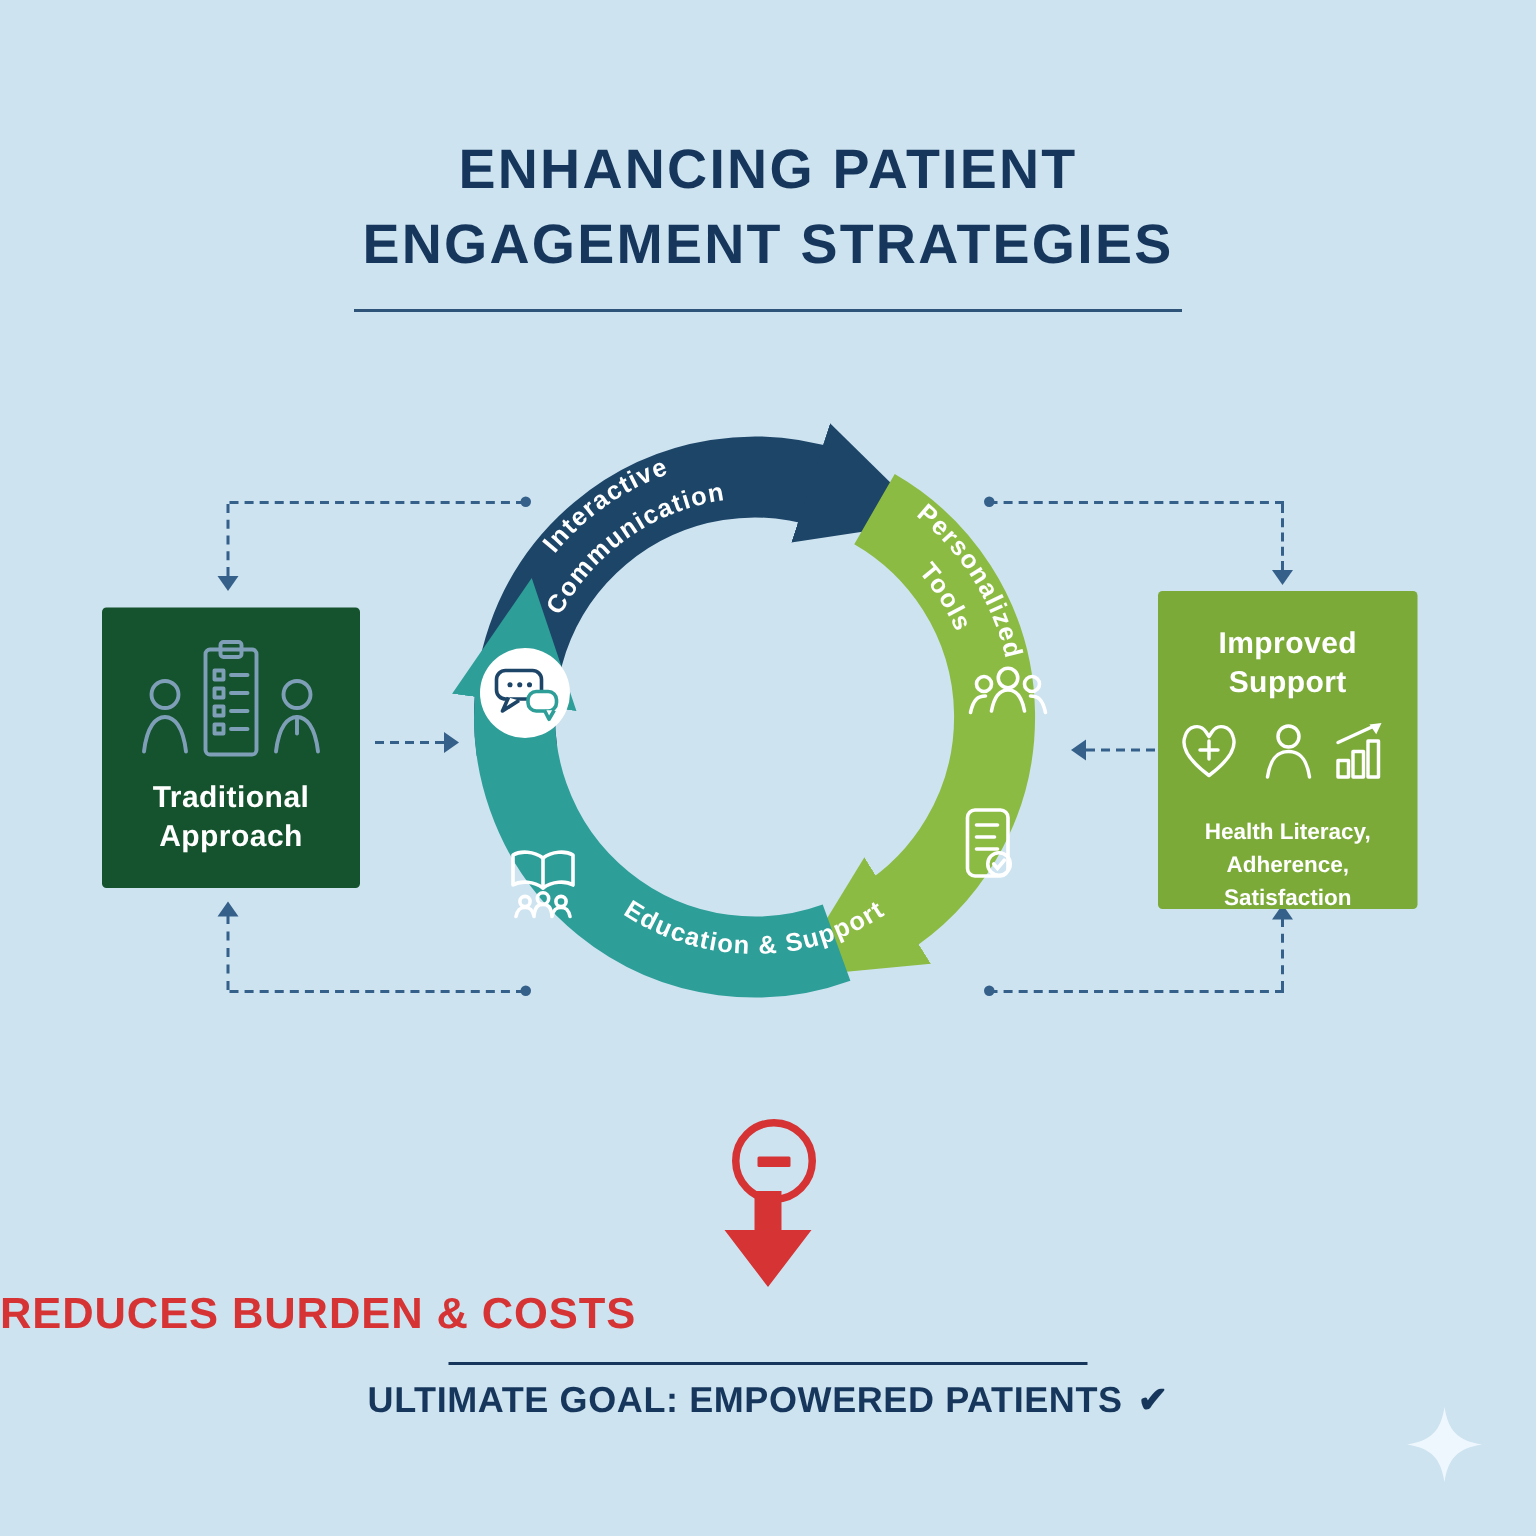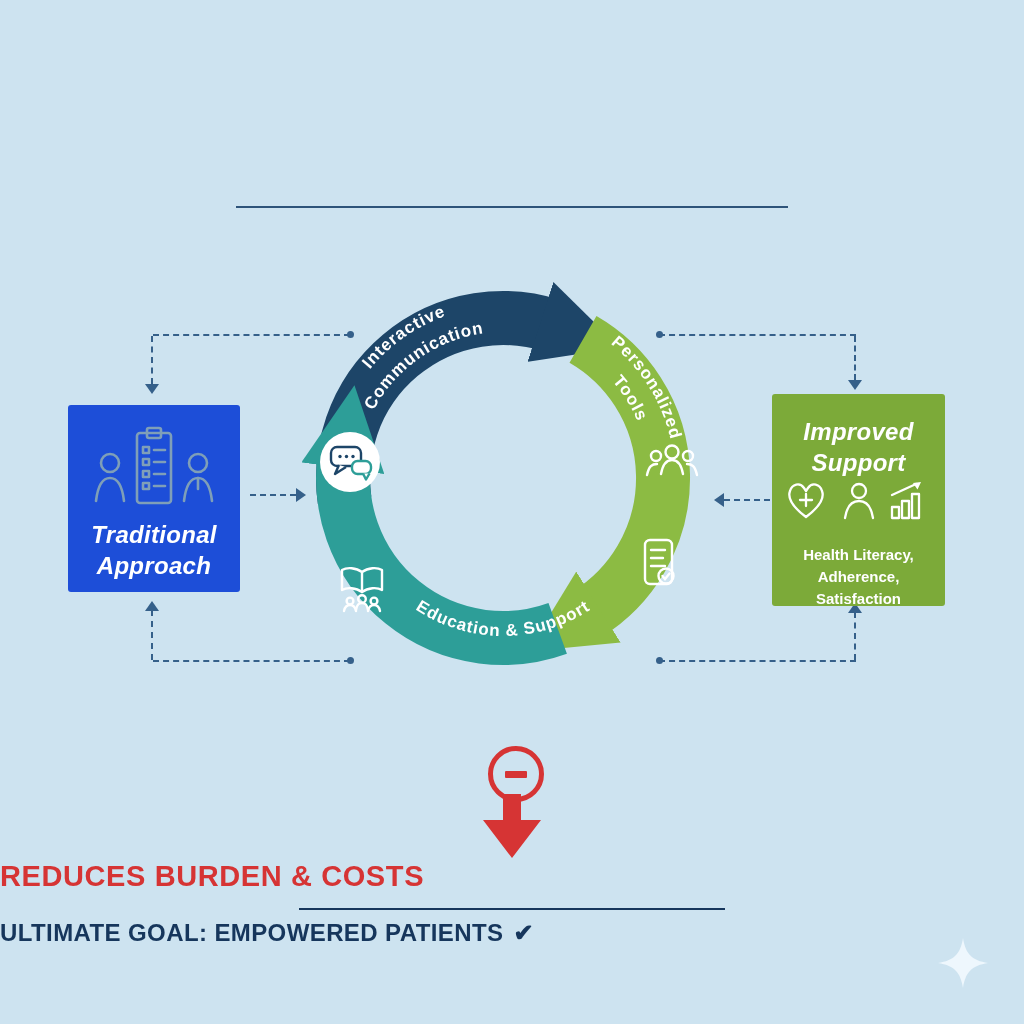--- a/index.html
+++ b/index.html
@@ -6,23 +6,23 @@
   body{width:1024px;height:1024px;background:#cde3f0;font-family:"Liberation Sans",sans-serif;overflow:hidden;}
   #canvas{position:relative;width:1024px;height:1024px;}
 
   
   .title{position:absolute;top:88px;left:0;width:1024px;text-align:center;color:#16365c;
          font-size:37px;font-weight:800;letter-spacing:1.5px;line-height:1.35;}
   .title-divider{position:absolute;left:236px;top:206px;width:552px;height:2px;background:#2e547a;}
 
   
   .side-box{position:absolute;border-radius:3px;color:#fff;text-align:center;}
-  .navy-box{background:#1d4ed8;}
+  .navy-box{background:#14532d;}
   .green-box{background:#7caa39;}
-  .box-title{font-size:24px;font-weight:700;line-height:1.3;letter-spacing:0.3px;font-style:italic;}
+  .box-title{font-size:20px;font-weight:700;line-height:1.3;letter-spacing:0.3px;}
   .navy-box .box-title{position:absolute;left:0;right:0;top:114px;}
   .green-box .box-title{position:absolute;left:0;right:0;top:22px;}
   .box-icons{position:absolute;left:50%;transform:translateX(-50%);}
   .navy-box .box-icons{top:16px;}
   .green-box .box-icons{top:84px;}
   .box-subtitle{position:absolute;left:8px;right:8px;top:150px;font-size:15px;font-weight:700;line-height:1.45;}
 
   
   .dash-h{position:absolute;border-top:2px dashed #35608a;}
   .dash-v{position:absolute;border-left:2px dashed #35608a;}
@@ -38,31 +38,35 @@
   .arc-label{fill:#ffffff;font-family:"Liberation Sans",sans-serif;font-size:17px;font-weight:700;letter-spacing:0.9px;}
 
   
   .minus-circle{position:absolute;width:46px;height:46px;border:5px solid #d63434;border-radius:50%;
                 display:flex;align-items:center;justify-content:center;}
   .minus-bar{width:22px;height:7px;background:#d63434;border-radius:1px;}
   .down-arrow{position:absolute;}
   .reduces{position:absolute;top:860px;left:0;width:1024px;text-align:left;color:#d63434;
            font-size:29px;font-weight:800;letter-spacing:0.6px;}
   .goal-divider{position:absolute;left:299px;top:908px;width:426px;height:2px;background:#16365c;}
-  .goal{position:absolute;top:919px;left:0;width:1024px;text-align:left;color:#16365c;
+  .goal{position:absolute;top:919px;left:0;width:1024px;text-align:center;color:#16365c;
         font-size:24px;font-weight:800;letter-spacing:0.4px;}
   .goal .check{margin-left:10px;font-weight:900;}
 
   .sparkle{position:absolute;left:936px;top:936px;}
 </style>
 </head>
 <body>
 
 <div id="canvas">
 
+  <div class="title">
+    <div>ENHANCING PATIENT</div>
+    <div>ENGAGEMENT STRATEGIES</div>
+  </div>
   <div class="title-divider"></div>
 
   <div class="dash-h" style="left:153px;top:334px;width:197px;"></div>
   <div class="dot" style="left:347px;top:331px;"></div>
   <div class="dash-v" style="left:151px;top:336px;height:48px;"></div>
   <div class="arr arr-down" style="left:145px;top:384px;"></div>
 
   <div class="dash-h" style="left:659px;top:334px;width:197px;"></div>
   <div class="dot" style="left:656px;top:331px;"></div>
   <div class="dash-v" style="left:854px;top:336px;height:44px;"></div>

